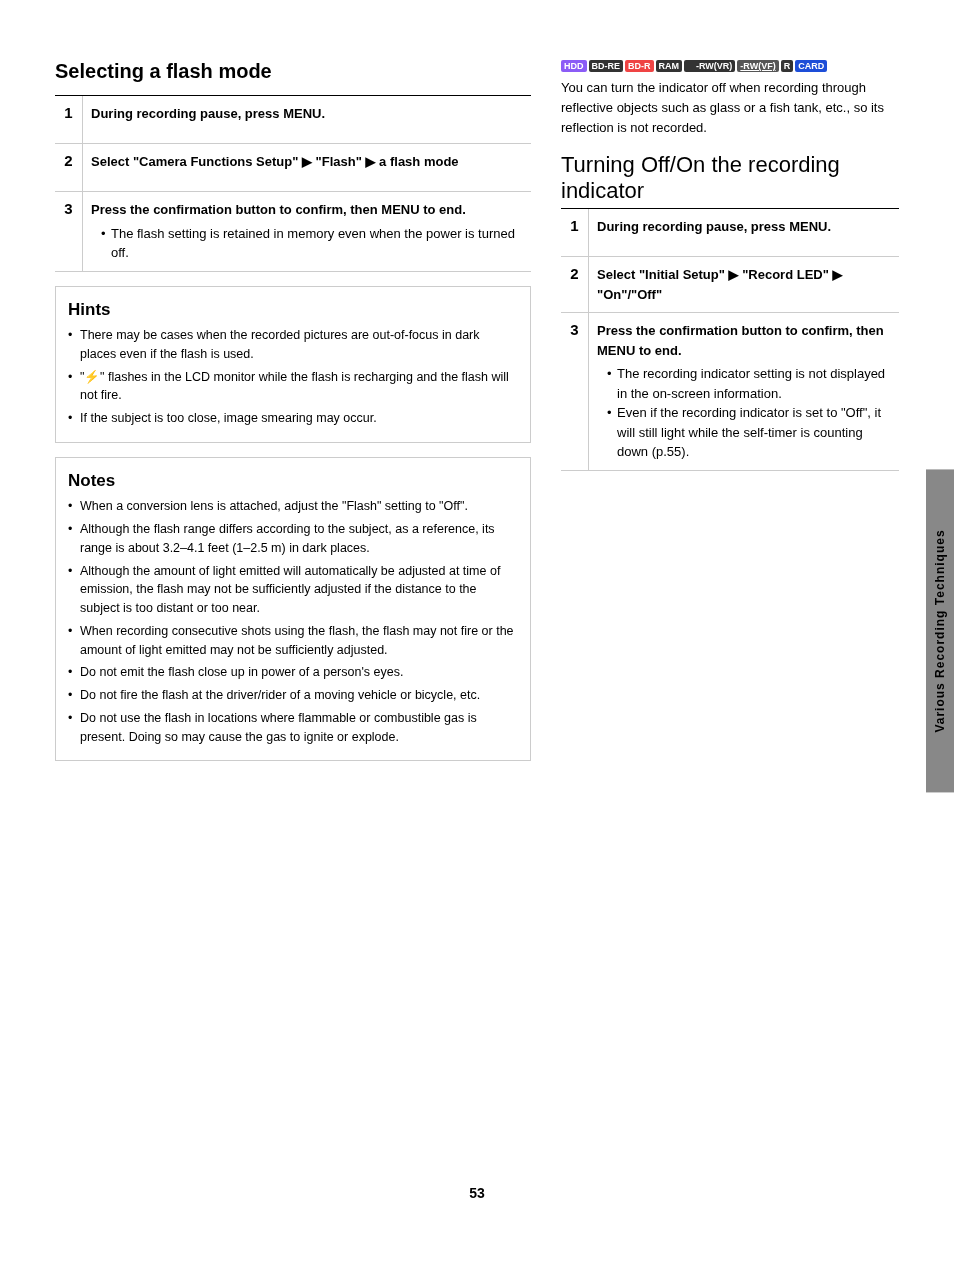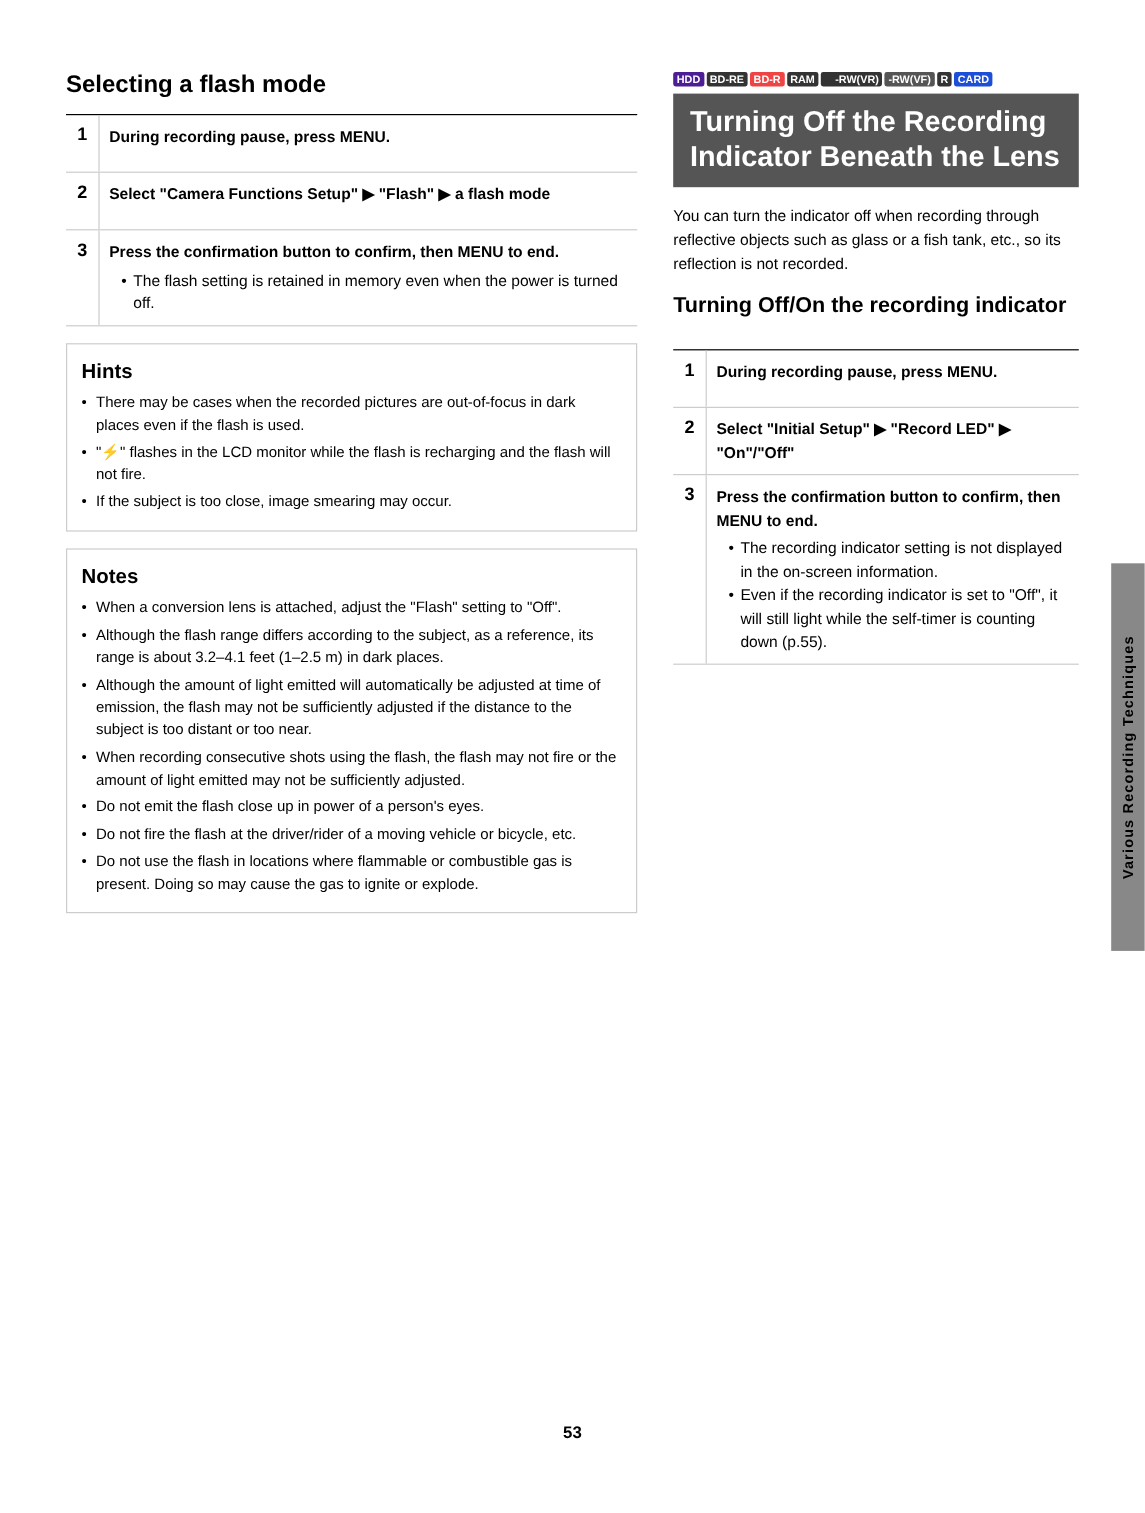--- a/index.html
+++ b/index.html
@@ -124,45 +124,45 @@
       flex-wrap: wrap;
     }
     .badge {
       background: #000;
       color: #fff;
       font-size: 9px;
       font-weight: bold;
       padding: 1px 3px;
       border-radius: 2px;
     }
-    .badge.hdd { background: #4c1d95; }
+    .badge.hdd { background: #8b5cf6; }
     .badge.bd-re { background: #333; }
     .badge.bd-r { background: #ef4444; text-align: right; }
     .badge.ram { background: #333; }
     .badge.rw-vr { background: #333; padding-left: 12px; }
-    .badge.rw-vf { background: #555; }
+    .badge.rw-vf { background: #555; text-decoration: underline; }
     .badge.r { background: #333; }
     .badge.card { background: #1d4ed8; }
 
     .highlight-section {
       background: #555;
       color: #fff;
       padding: 10px 14px;
       margin-bottom: 14px;
     }
     .highlight-section .hs-title {
       font-size: 24px;
       font-weight: bold;
       line-height: 1.2;
     }
 
     .subsection-title {
-      font-size: 18px;
-      font-weight: bold;
-      margin-bottom: 26px;
+      font-size: 22px;
+      font-weight: normal;
+      margin-bottom: 4px;
       margin-top: 14px;
     }
 
     .desc-text {
       font-size: 13px;
       line-height: 1.55;
       margin-bottom: 12px;
     }
 
     
@@ -261,23 +261,20 @@
         <span class="badge hdd">HDD</span>
         <span class="badge bd-re">BD-RE</span>
         <span class="badge bd-r">BD-R</span>
         <span class="badge ram">RAM</span>
         <span class="badge rw-vr">-RW(VR)</span>
         <span class="badge rw-vf">-RW(VF)</span>
         <span class="badge r">R</span>
         <span class="badge card">CARD</span>
       </div>
 
-      <div class="highlight-section">
-        <div class="hs-title">Turning Off the Recording Indicator Beneath the Lens</div>
-      </div>
 
       <p class="desc-text">You can turn the indicator off when recording through reflective objects such as glass or a fish tank, etc., so its reflection is not recorded.</p>
 
       <div class="subsection-title">Turning Off/On the recording indicator</div>
 
       <div class="step-table">
 
         <div class="step-row">
           <div class="step-num">1</div>
           <div class="step-content">

